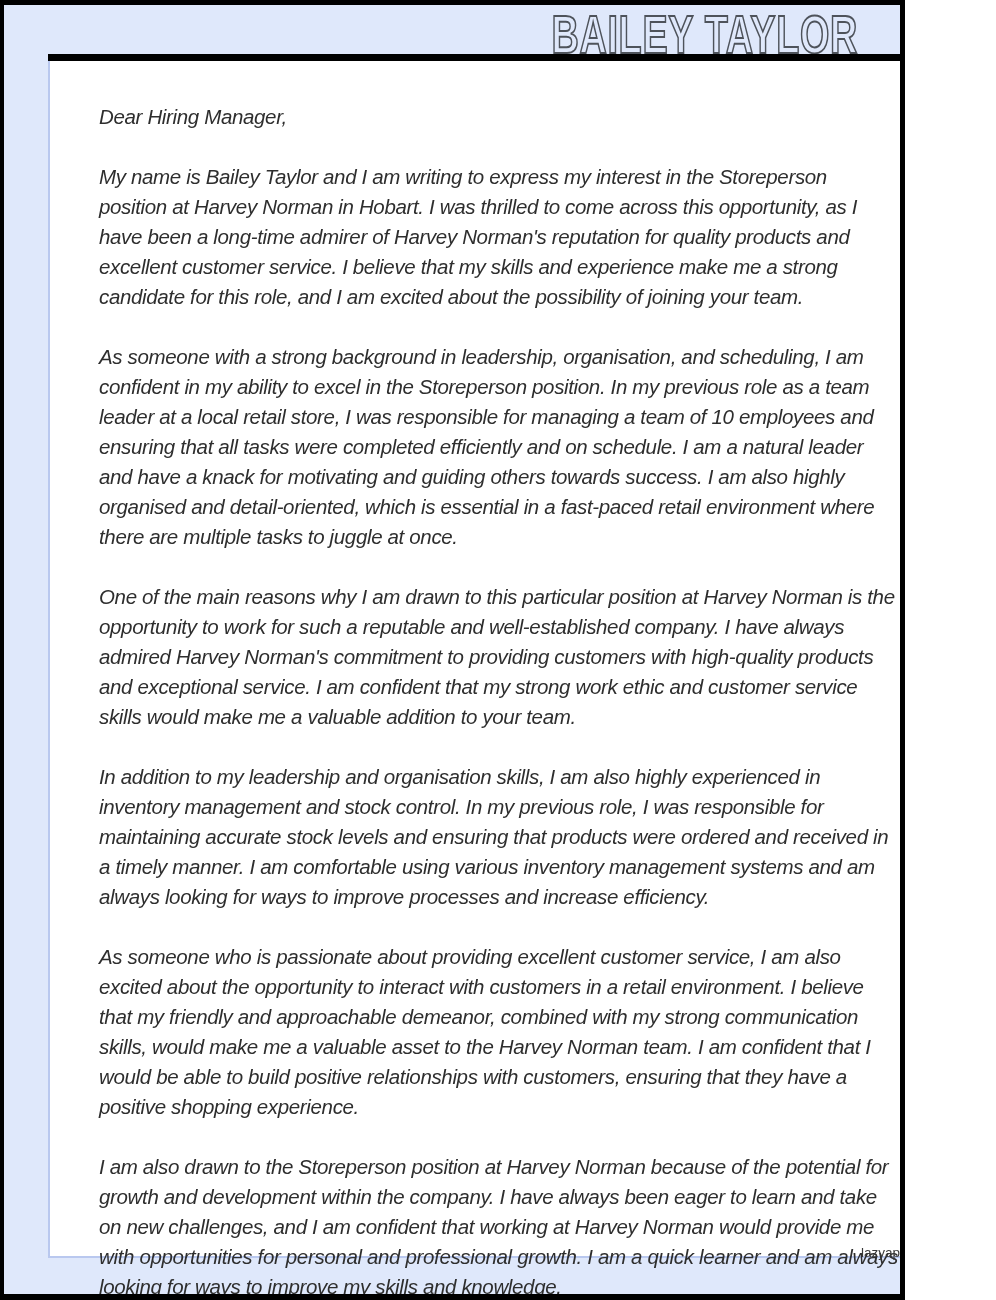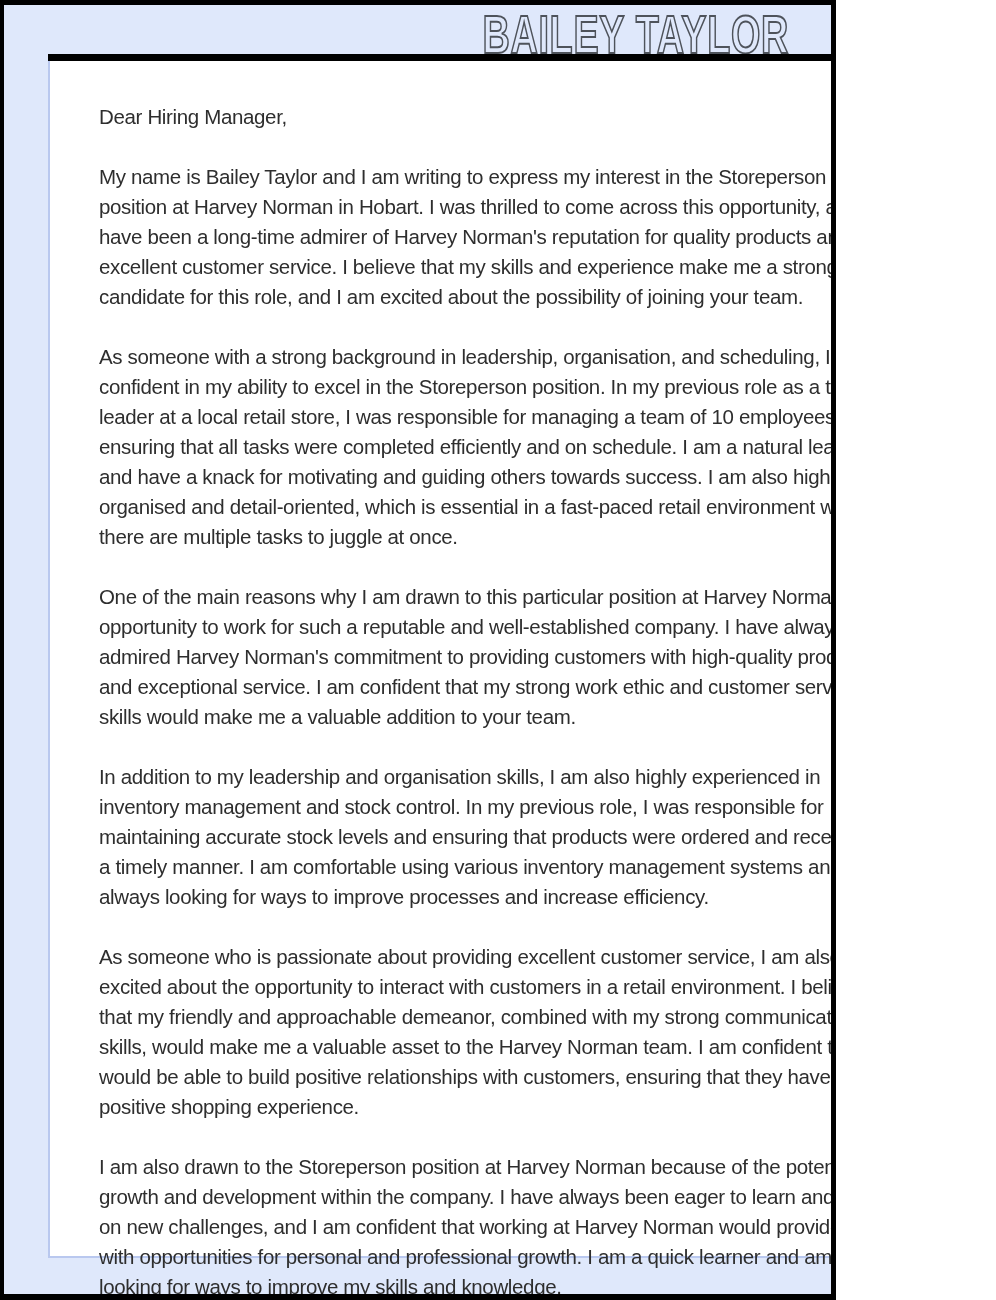--- a/index.html
+++ b/index.html
@@ -7,21 +7,21 @@
     --frame:#000000;
     --box-border:#b9c8ef;
     --text:#2e2e2e;
     --stroke:#4e535b;
     --wm:#383838;
   }
   *{margin:0;padding:0;box-sizing:border-box;}
   html,body{background:#ffffff;}
   .page{
     position:relative;
-    width:836px;height:1300px;
+    width:905px;height:1300px;
     background:var(--bg);
     border:5px solid var(--frame);
     border-left-width:4px;
     border-bottom-width:6px;
     overflow:hidden;
     font-family:"Liberation Sans","DejaVu Sans",sans-serif;
   }
   .brand{
     position:absolute;
     top:4px;right:42px;
@@ -52,20 +52,21 @@
     overflow:visible;
   }
   .doc p{
     margin:0 0 30px 0;
     font-size:20.5px;
     line-height:30px;
     letter-spacing:-0.35px;
     font-weight:300;
     color:var(--text);
     text-align:left;
+    font-style:italic;
   }
   .watermark{
     position:absolute;
     left:857px;top:1240px;
     font-size:13.5px;
     line-height:16px;
     color:var(--wm);
     z-index:3;
     white-space:nowrap;
   }

